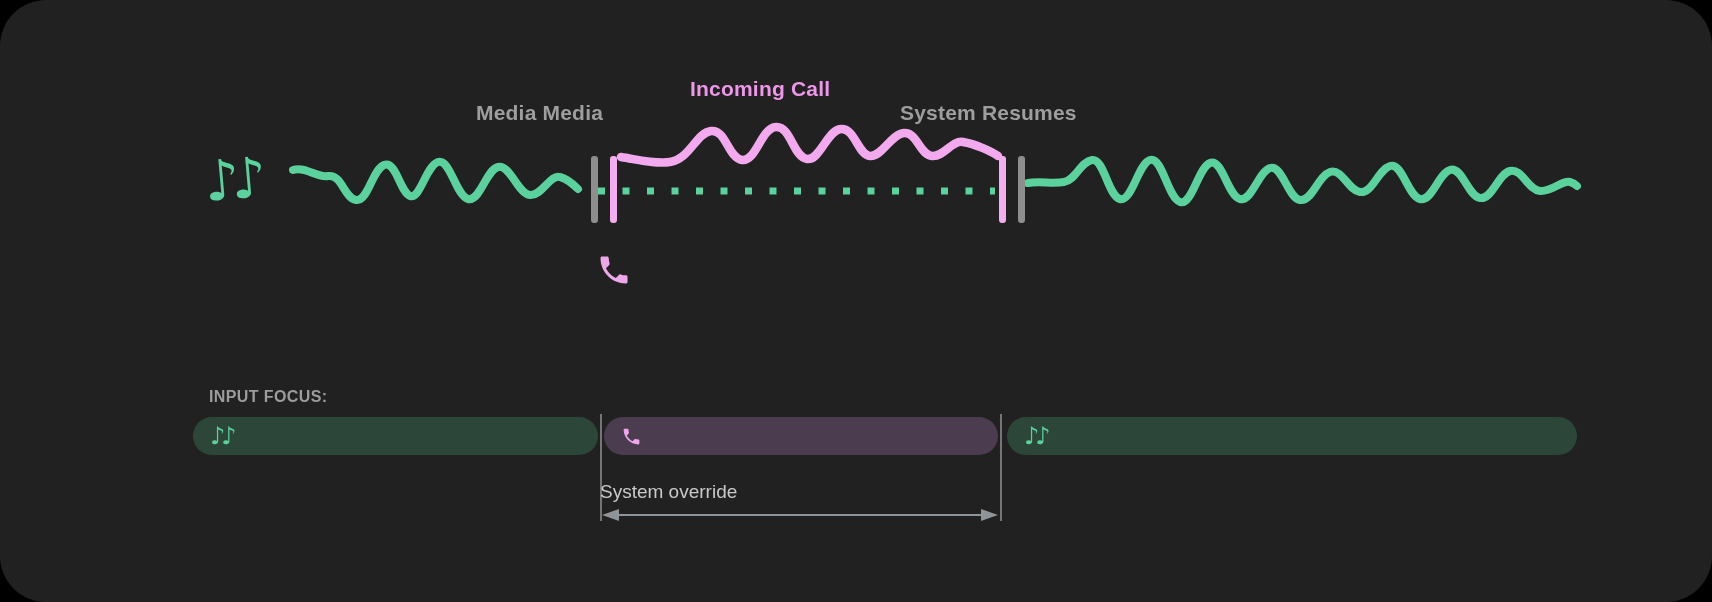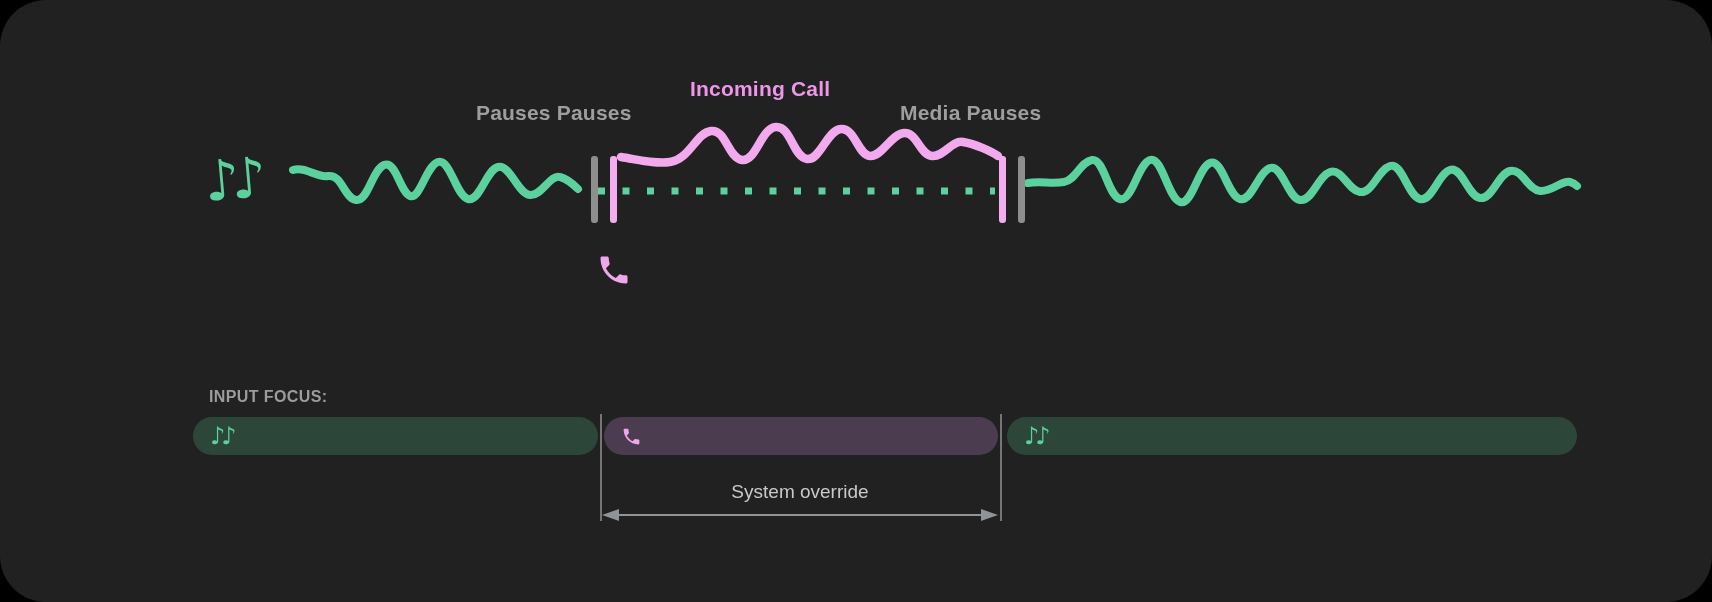--- a/index.html
+++ b/index.html
@@ -9,30 +9,30 @@
   .diagram-label{font-size:21px;font-weight:bold;color:#9e9e9e;text-align:left;width:240px;letter-spacing:.2px;}
   .label-pink{color:#ee96e8;}
   .note-glyph{font-family:"DejaVu Sans",sans-serif;color:#5bd19d;line-height:1;}
   .big-notes{font-size:56px;letter-spacing:-9px;transform:rotate(-5deg);}
   .pill{position:absolute;top:417px;height:38px;border-radius:19px;display:flex;align-items:center;padding-left:17px;box-sizing:border-box;}
   .pill-media{background:#2d463a;}
   .pill-call{background:#4b3c50;}
   .pill .note-glyph{font-size:24px;letter-spacing:-4px;}
   .vline{position:absolute;top:414px;width:2px;height:107px;background:#757575;}
   .input-focus{font-size:16px;font-weight:bold;color:#9c9c9c;letter-spacing:.4px;}
-  .override{font-size:19px;color:#c9c9c9;text-align:center;width:400px;}
+  .override{font-size:19px;color:#c9c9c9;text-align:left;width:400px;}
 </style>
 </head>
 <body>
 
 <div class="card"></div>
 
-<div class="abs diagram-label" style="left:476px;top:101px;">Pauses Pauses</div>
+<div class="abs diagram-label" style="left:476px;top:101px;">Media Media</div>
 <div class="abs diagram-label label-pink" style="left:690px;top:77px;">Incoming Call</div>
-<div class="abs diagram-label" style="left:900px;top:101px;">Media Pauses</div>
+<div class="abs diagram-label" style="left:900px;top:101px;">System Resumes</div>
 
 <span class="abs note-glyph big-notes" style="left:204px;top:152px;">♪♪</span>
 
 <svg class="abs" style="left:0;top:0;" width="1712" height="602" viewBox="0 0 1712 602">
 
   <path d="M598,191 L995,191" stroke="#5bd19d" stroke-width="7" stroke-dasharray="7 17.5" fill="none"></path>
 
   <path fill="none" stroke="#5bd19d" stroke-width="8" stroke-linecap="round" d="M293,170 C306,166 316,178 328,176 C342,174 344,198 356,200 C368,202 372,170 384,165 C396,160 400,192 410,196 C420,200 426,166 438,162 C450,158 456,196 468,199 C480,202 486,170 498,167 C510,164 518,194 530,195 C542,196 550,174 560,177 C568,179 574,185 578,189"></path>
 
   <path fill="none" stroke="#f2a9ee" stroke-width="8.5" stroke-linecap="round" d="M621,157 C640,160 655,164 670,162 C690,159 696,133 711,131 C726,129 728,158 742,160 C756,162 761,128 776,127 C791,126 793,157 807,159 C820,161 827,130 841,129 C855,128 858,155 870,156 C882,157 891,134 904,133 C917,132 920,155 932,156 C944,157 952,140 963,142 C975,144 991,151 998,156"></path>

